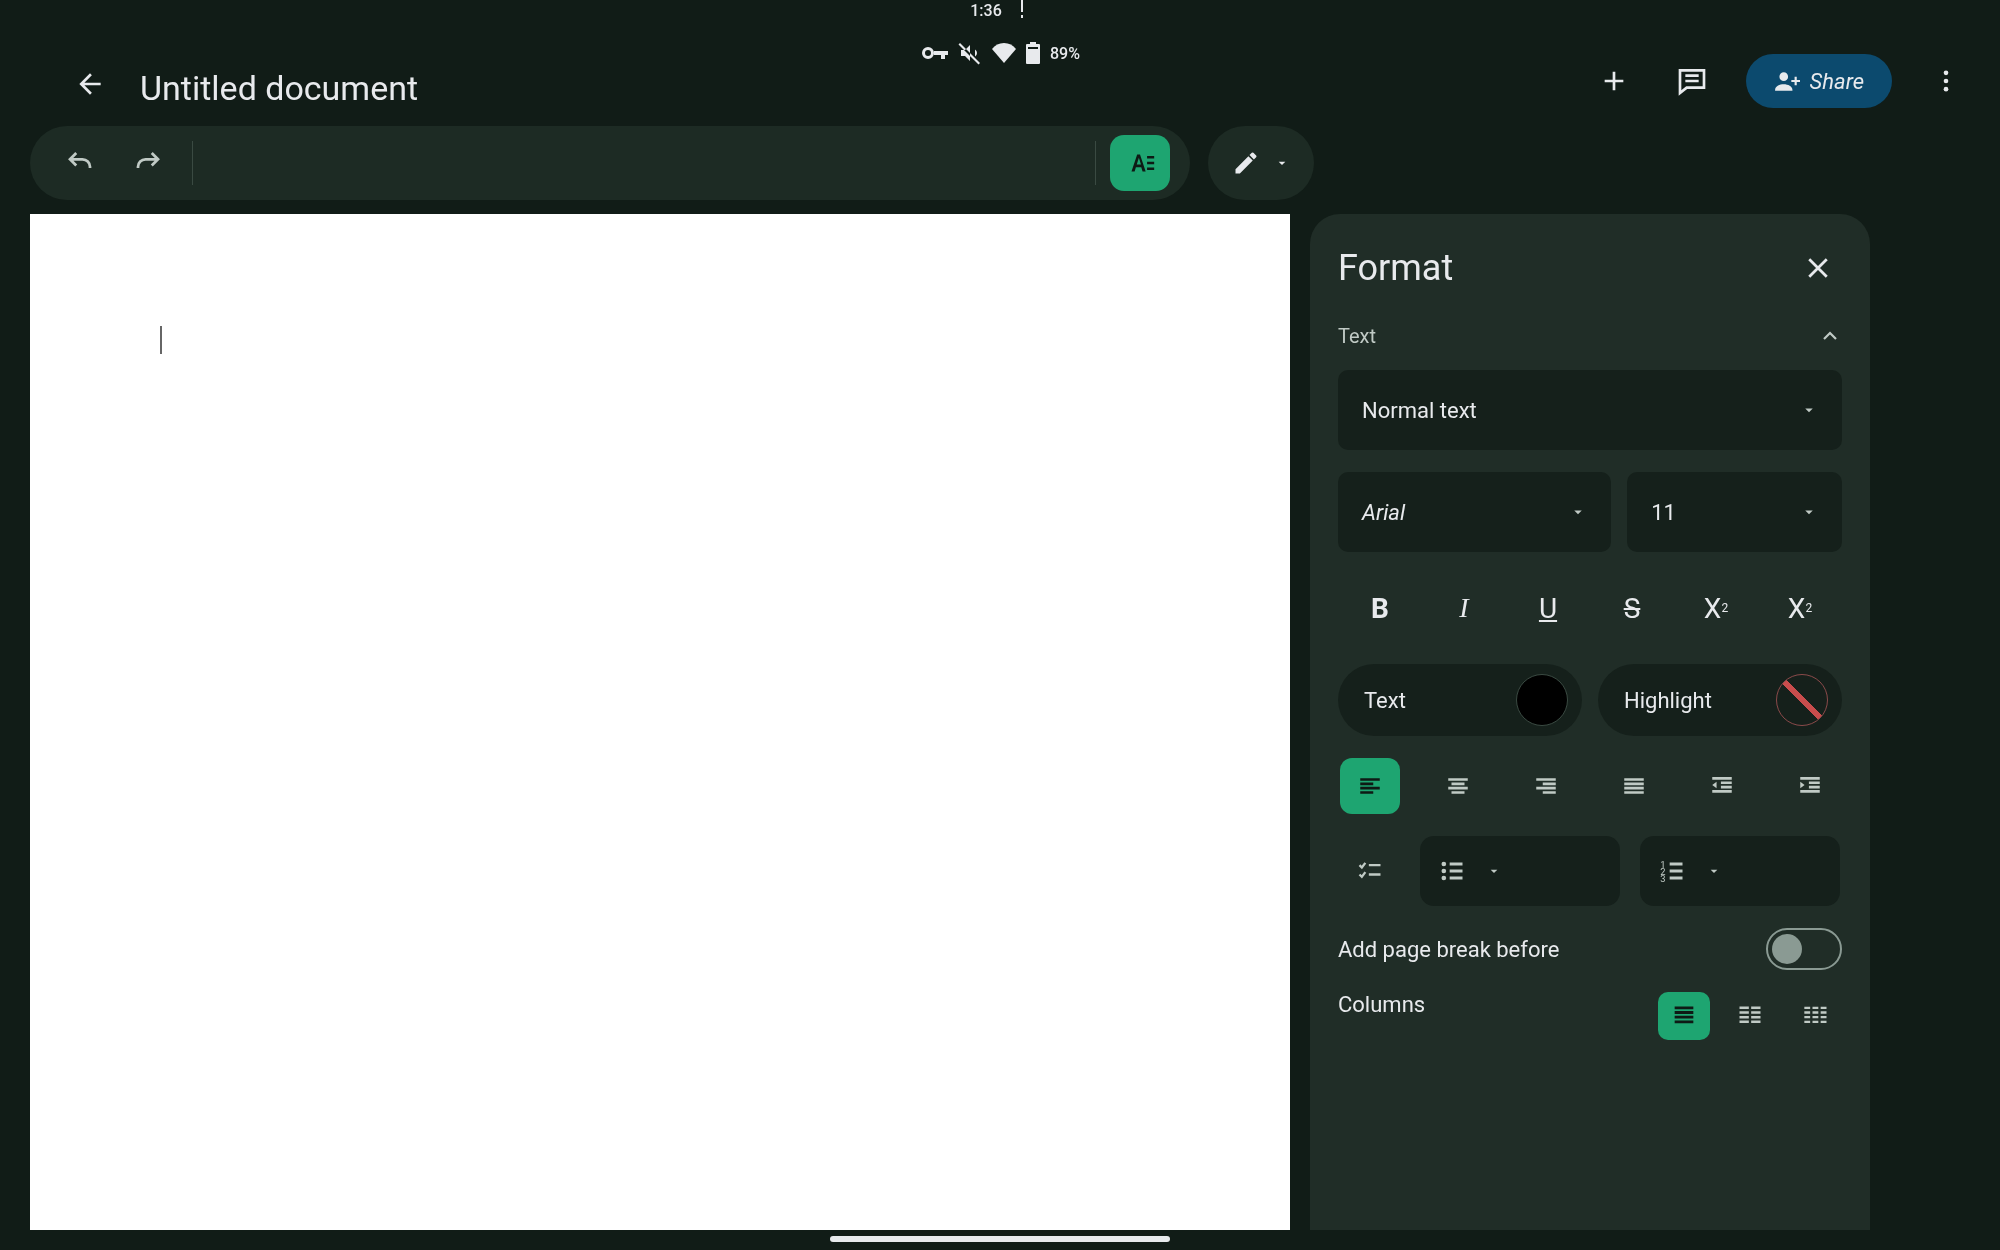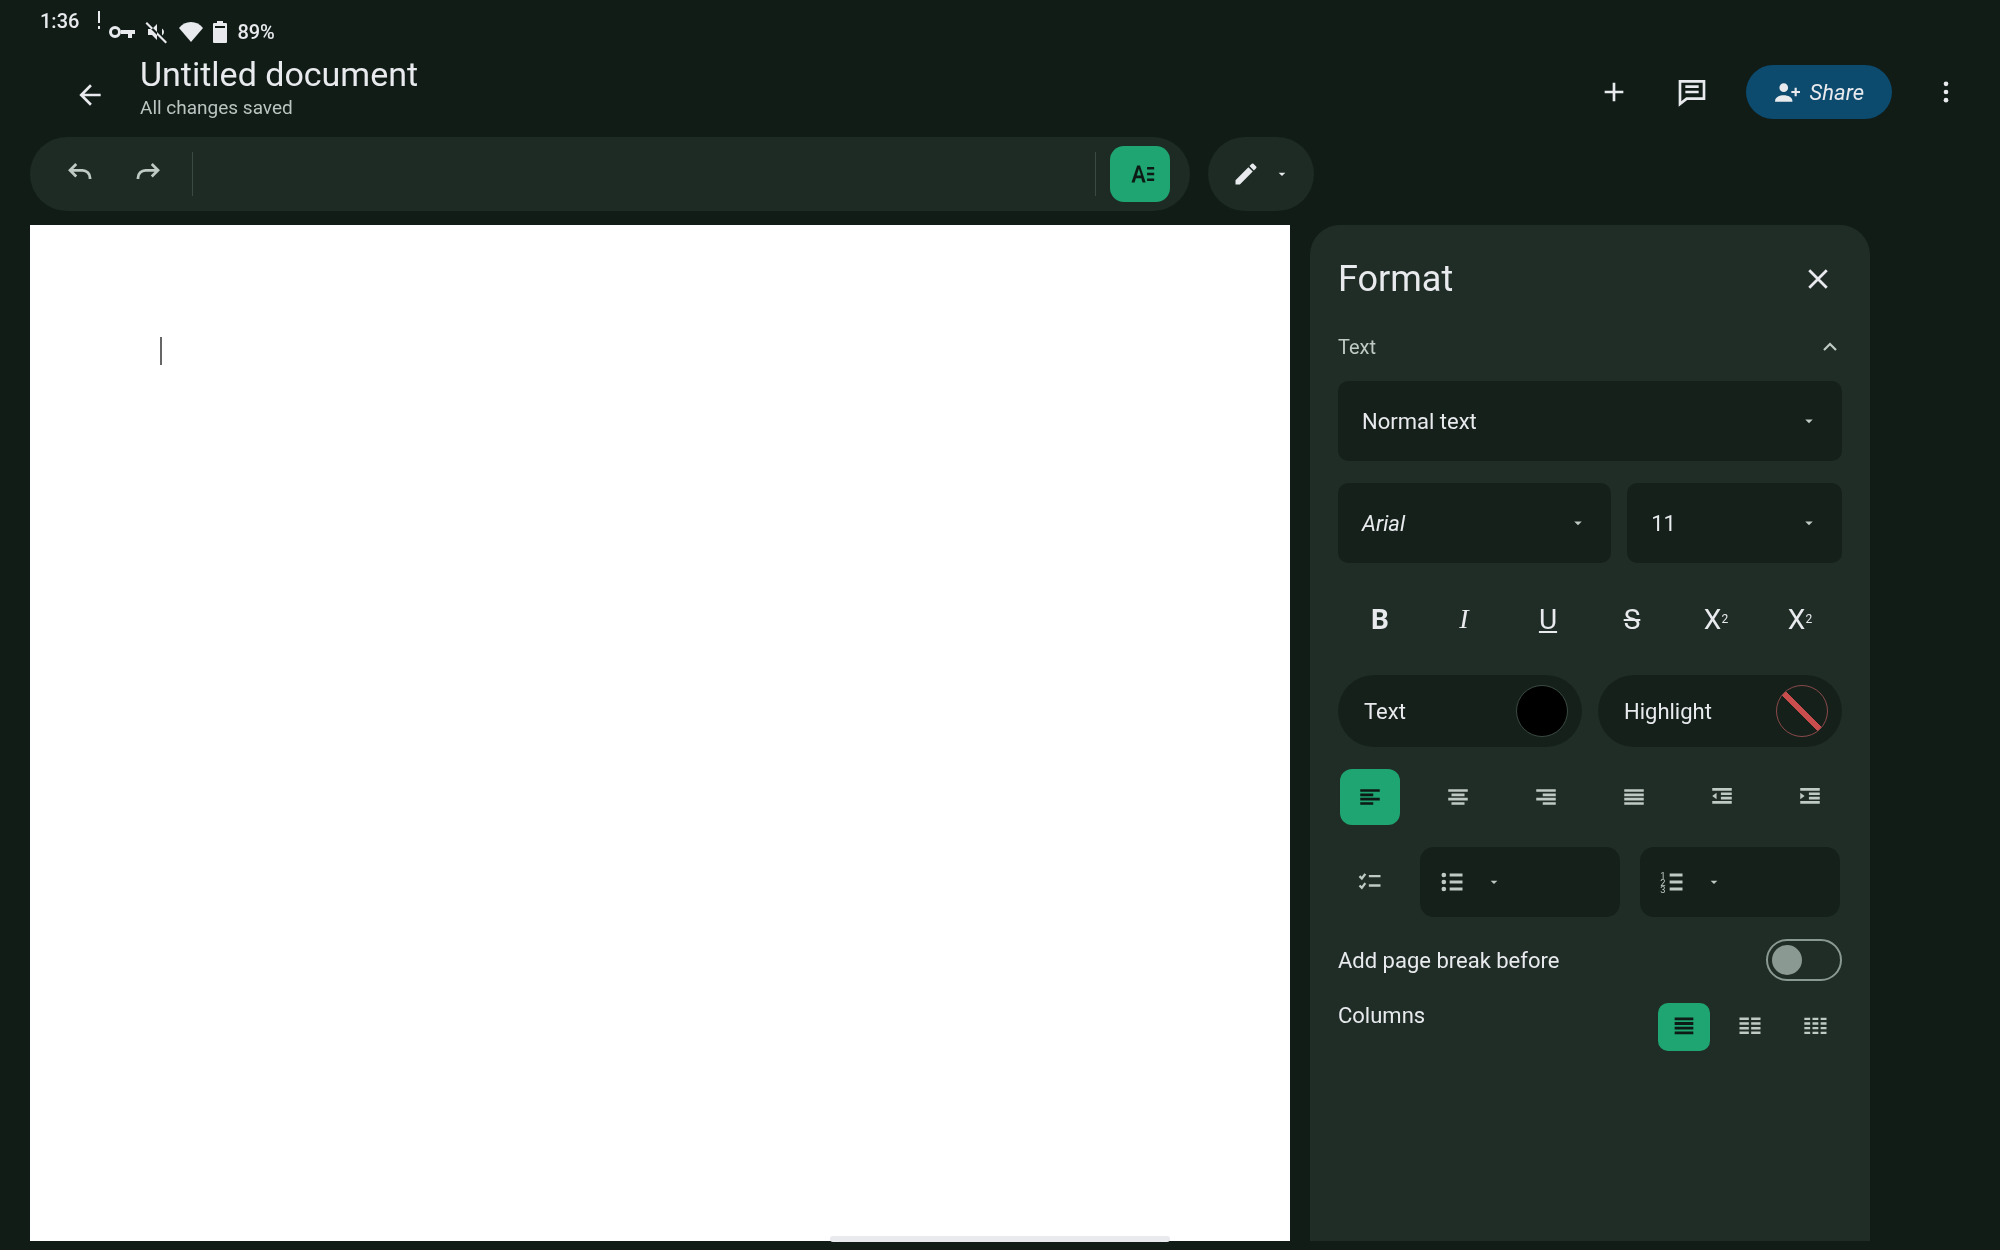--- a/index.html
+++ b/index.html
@@ -11,22 +11,23 @@
     color: #e8eaed;
     overflow: hidden;
     position: relative;
   }
   
   .status-bar {
     height: 42px;
     display: flex;
     align-items: center;
     padding: 0 40px;
-    font-size: 20px;
+    font-size: 16px;
     color: #e8eaed;
+    flex-direction: column;
   }
   .status-left { display: flex; align-items: center; gap: 12px; font-weight:500;}
   .status-right { display: flex; align-items: center; gap: 10px; margin-top: 21px; }
   .status-right svg { fill: #e8eaed; }
   
   .header {
     display: flex;
     align-items: flex-end;
     padding: 12px 30px 18px 30px;
     gap: 26px;
@@ -260,21 +261,20 @@
 </div>
 
 <div class="header">
   <div class="back-btn">
     <svg width="32" height="32" viewBox="0 0 24 24">
         <path fill="#e8eaed" d="M20 11H7.8l5.6-5.6L12 4l-8 8 8 8 1.4-1.4L7.8 13H20z"></path>
       </svg>
   </div>
   <div class="title-block">
     <div class="doc-title">Untitled document</div>
-    <div class="doc-status">All changes saved</div>
   </div>
   <div class="header-actions">
     <div class="icon-btn">
       <svg width="32" height="32" viewBox="0 0 24 24">
           <path fill="#e8eaed" d="M11 5h2v6h6v2h-6v6h-2v-6H5v-2h6z"></path>
         </svg>
     </div>
     <div class="icon-btn">
       <svg width="32" height="32" viewBox="0 0 24 24">
           <path fill="none" stroke="#e8eaed" stroke-width="2" d="M3 4h18v13H8l-5 4V4z"></path>

